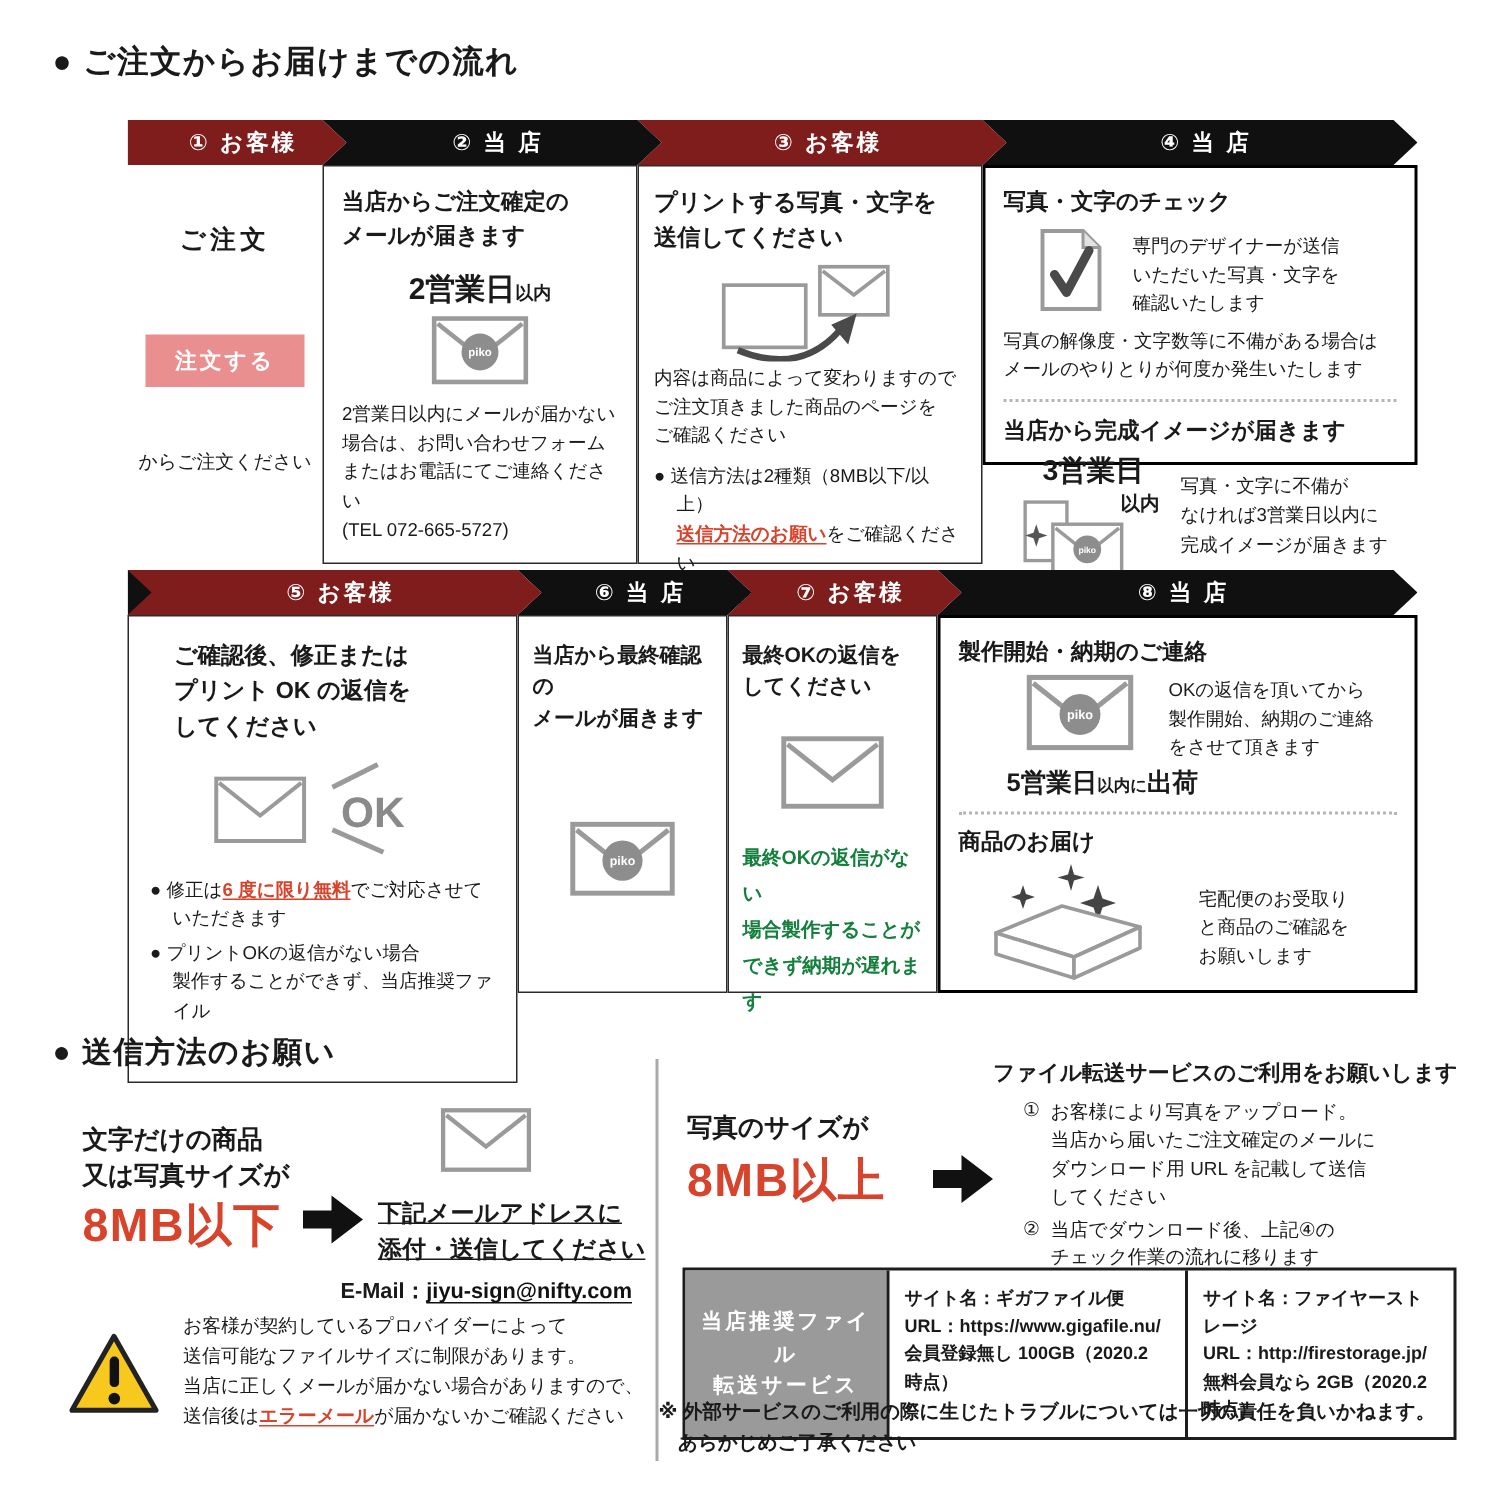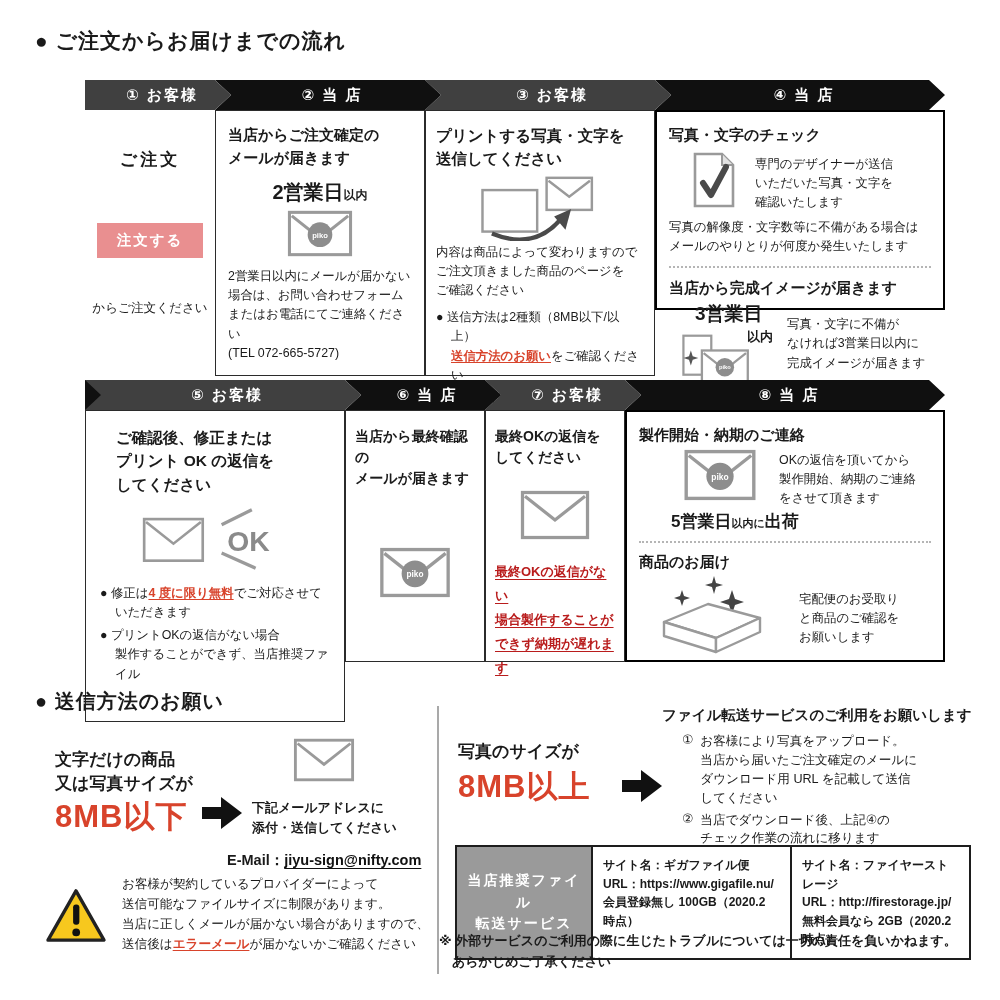--- a/index.html
+++ b/index.html
@@ -3,40 +3,40 @@
 <meta charset="utf-8">
 <style>
   html,body{margin:0;padding:0;background:#fff;}
   #page{position:relative;width:1000px;height:1000px;background:#fff;overflow:hidden;
         font-family:"Liberation Sans","DejaVu Sans",sans-serif;color:#1a1a1a;}
   .abs{position:absolute;}
   .sec-title{font-size:21px;font-weight:700;letter-spacing:1px;}
   
   .banner{position:absolute;height:30px;display:flex;align-items:center;justify-content:center;
           color:#fff;font-weight:700;font-size:15px;letter-spacing:2px;padding-left:8px;box-sizing:border-box;}
-  .banner.gray{background:#404040;}
+  .banner.gray{background:#7f1d1d;}
   .banner.black{background:#101010;}
   .arrow-first{clip-path:polygon(0 0,calc(100% - 16px) 0,100% 50%,calc(100% - 16px) 100%,0 100%);}
   .arrow-mid{clip-path:polygon(0 0,calc(100% - 16px) 0,100% 50%,calc(100% - 16px) 100%,0 100%,16px 50%);}
   .stub{position:absolute;background:#101010;clip-path:polygon(0 0,9px 0,100% 50%,9px 100%,0 100%);}
   
   .box{position:absolute;background:#fff;box-sizing:border-box;}
   .b-thin{border:1.5px solid #2b2b2b;}
   .b-thick{border:2.5px solid #000;}
   .ttl{font-weight:700;font-size:15px;line-height:1.5;white-space:pre-line;}
   .txt{font-size:12.4px;line-height:1.55;white-space:pre-line;}
   .bullet{padding-left:15px;text-indent:-15px;white-space:pre-line;font-size:12.4px;line-height:1.55;margin:4px 0;}
   .rlink{color:#d8432b;font-weight:600;text-decoration:underline;text-underline-offset:2px;cursor:pointer;}
   .dotted{border-top:2px dotted #b5b5b5;height:0;}
   .badge-big{font-weight:700;font-size:20px;}
   .badge-sm{font-weight:700;font-size:12px;}
   .red-big{color:#d8432b;font-weight:700;font-size:31px;letter-spacing:1px;}
   .bold17{font-weight:700;font-size:17px;line-height:1.4;}
-  .warn-red{color:#b91c1c;font-weight:700;font-size:13px;line-height:1.85;white-space:pre-line;
-            text-decoration:underline;text-underline-offset:3px;}
+  .warn-red{color:#15803d;font-weight:700;font-size:13px;line-height:1.85;white-space:pre-line;
+            text-underline-offset:3px;}
   .email{color:#111;font-weight:700;text-decoration:underline;text-underline-offset:3px;cursor:pointer;}
   
   .ftable{position:absolute;display:flex;border:2px solid #1d1d1d;}
   .ftable .cell{box-sizing:border-box;padding:9px 10px;font-size:12px;font-weight:600;line-height:1.55;white-space:pre-line;}
   .ftable .chead{background:#9a9a9a;color:#fff;font-size:14px;font-weight:700;letter-spacing:2px;
                  display:flex;align-items:center;justify-content:center;text-align:center;}
   .ftable .cdiv{border-left:2px solid #1d1d1d;}
   .center{display:flex;justify-content:center;}
   .pinkbtn{background:#e98f90;color:#fff;font-weight:700;font-size:14.5px;letter-spacing:2px;
            padding:8px 20px;border:none;cursor:pointer;}
@@ -179,21 +179,21 @@
 してください</div>
     <div class="center" style="margin-top:8px;">
       <svg width="164" height="68" viewBox="0 0 170 72">
         <rect x="10" y="16" width="62" height="44" fill="#fff" stroke="#9a9a9a" stroke-width="2.8"></rect>
         <path d="M12 19 L41 42 L70 19" fill="none" stroke="#9a9a9a" stroke-width="2.8"></path>
         <path d="M92 22 L124 6" stroke="#9a9a9a" stroke-width="3.5"></path>
         <path d="M92 52 L128 68" stroke="#9a9a9a" stroke-width="3.5"></path>
         <text x="98" y="50" font-size="30" font-weight="bold" fill="#8a8a8a">OK</text>
       </svg>
     </div>
-    <p class="bullet" style="margin-top:12px;"><span>● 修正は</span><a class="rlink">4 度に限り無料</a><span>でご対応させて
+    <p class="bullet" style="margin-top:12px;"><span>● 修正は</span><a class="rlink">6 度に限り無料</a><span>でご対応させて
 いただきます</span></p>
     <p class="bullet">● プリントOKの返信がない場合
 製作することができず、当店推奨ファイル</p>
   </div>
 
   <div class="box b-thin" style="left:345px;top:410px;width:140px;height:252px;padding:15px 9px;">
     <div class="ttl" style="font-size:14px;">当店から最終確認の
 メールが届きます</div>
     <div class="center" style="margin-top:58px;">
       <svg width="72" height="51" viewBox="0 0 56 40">
@@ -255,21 +255,21 @@
     <div class="bold17">文字だけの商品</div>
     <div class="bold17">又は写真サイズが</div>
     <div class="red-big">8MB以下</div>
   </div>
   <svg class="abs" style="left:202px;top:795px;" width="40" height="36" viewBox="0 0 40 36">
     <polygon points="0,12 19,12 19,2 40,18 19,34 19,24 0,24" fill="#111"></polygon>
   </svg>
   <svg class="abs" style="left:293px;top:738px;" width="62" height="44" viewBox="0 0 56 40">
     <use href="#env-plain"></use>
   </svg>
-  <div class="abs" style="left:252px;top:798px;font-weight:700;font-size:13px;line-height:1.5;white-space:pre-line;">下記メールアドレスに
+  <div class="abs" style="left:252px;top:798px;font-weight:700;font-size:16px;line-height:1.5;white-space:pre-line;text-decoration:underline;">下記メールアドレスに
 添付・送信してください</div>
   <div class="abs" style="left:227px;top:851px;font-size:14.5px;">
     <span style="font-weight:700;">E-Mail：</span><a class="email">jiyu-sign@nifty.com</a>
   </div>
   <svg class="abs" style="left:45px;top:888px;" width="62" height="56" viewBox="0 0 64 58">
     <polygon points="32,3 61,54 3,54" fill="#f7c81e" stroke="#222" stroke-width="3.5" stroke-linejoin="round"></polygon>
     <rect x="29" y="17" width="6.5" height="21" rx="3" fill="#111"></rect>
     <circle cx="32.2" cy="46" r="4" fill="#111"></circle>
   </svg>
   <p class="abs" style="left:122px;top:874px;margin:0;font-size:12.6px;line-height:1.6;white-space:pre-line;"><span>お客様が契約しているプロバイダーによって

